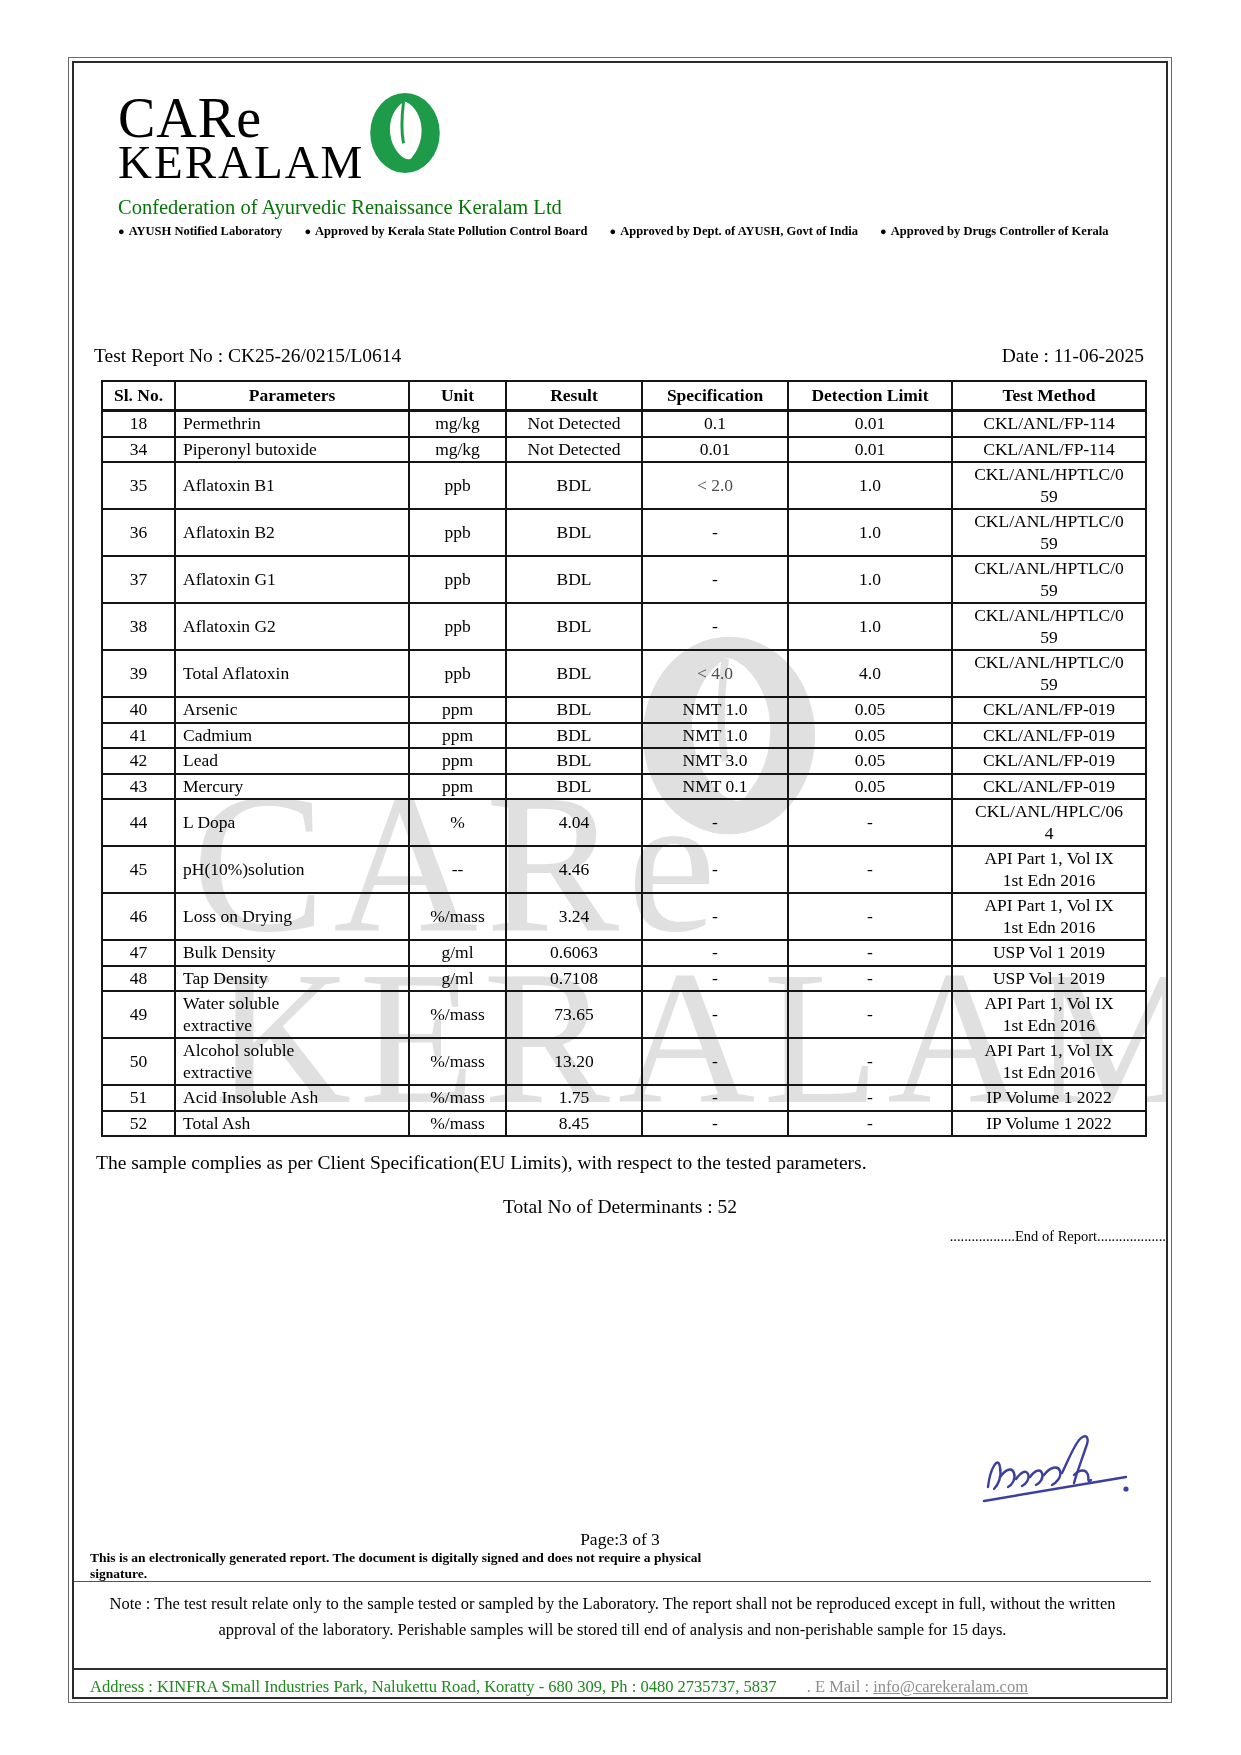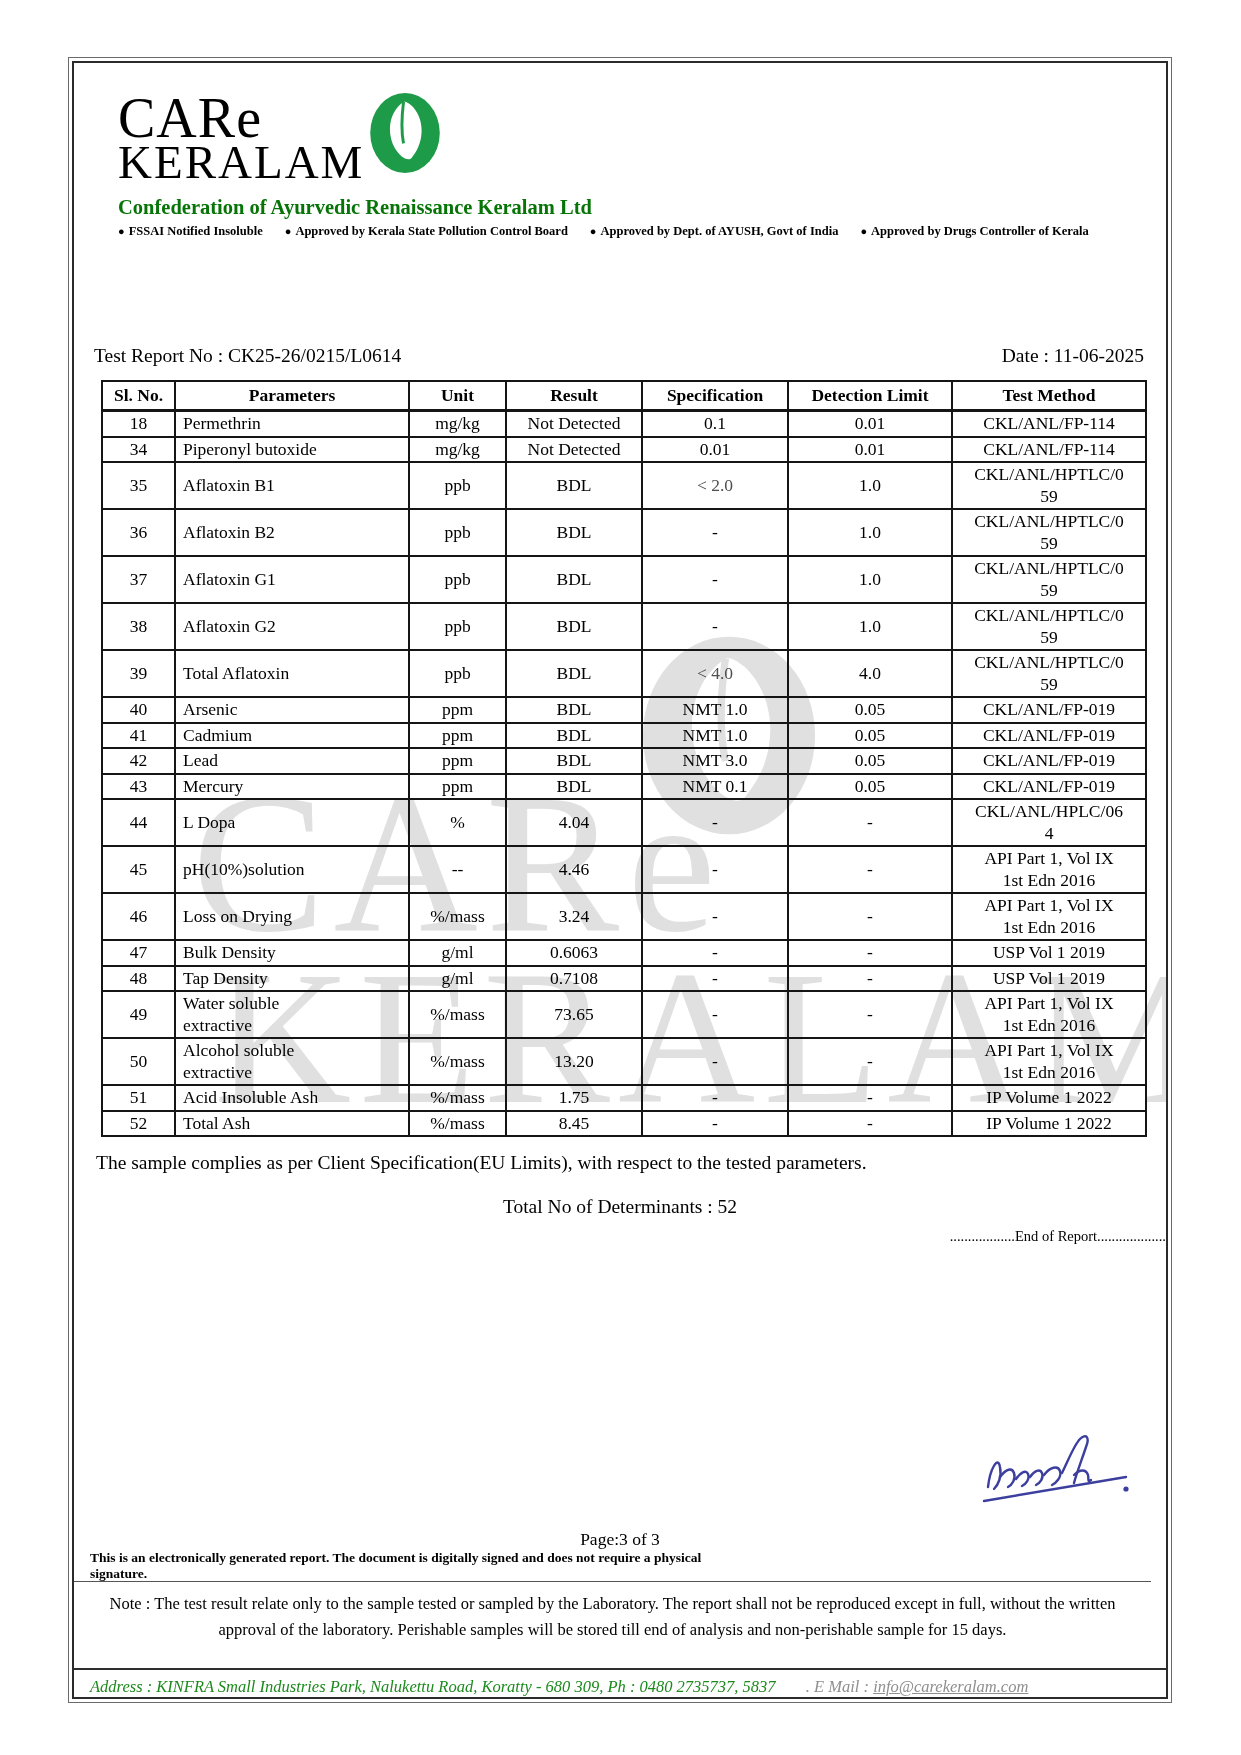--- a/index.html
+++ b/index.html
@@ -22,21 +22,21 @@
   .wm-care    { left:118px; top:700px;  font-size:200px; line-height:1; }
   .wm-keralam { left:140px; top:880px;  font-size:190px; line-height:1; }
   .wm-leaf    { position:absolute; left:560px; top:570px; width:190px; height:205px; }
   .content { position:relative; z-index:1; width:100%; height:100%; }
   
   .header-block { padding:30px 0 0 44px; }
   .logo-row { display:flex; align-items:flex-start; }
   .logo-top { font-size:56px; line-height:0.92; letter-spacing:1px; }
   .logo-leaf { width:74px; height:84px; margin-left:4px; margin-top:-2px; }
   .logo-bottom { font-size:47px; line-height:1.0; letter-spacing:2px; margin-top:-6px; }
-  .subtitle { font-size:20.5px; font-weight:bold; margin-top:10px; }
+  .subtitle { font-size:20.5px; font-weight:normal; margin-top:10px; }
   .accred-row { display:flex; align-items:center; margin-top:5px; font-size:12.5px; font-weight:bold; white-space:nowrap; }
   .accred-item { margin-right:22px; }
   .accred-item .dot { font-size:11px; margin-right:4px; }
   
   .meta-row { display:flex; justify-content:space-between; margin:106px 22px 0 20px; font-size:19.5px;gap:8px; }
   
   table.results { border-collapse:collapse; table-layout:fixed; width:1044px; margin:13px 0 0 27px; background:transparent; }
   table.results th, table.results td {
     border:2px solid #151515; padding:1px 4px; font-size:17.5px; line-height:21.5px;
     text-align:center; vertical-align:middle; white-space:pre-line; background:transparent;
@@ -47,21 +47,21 @@
   
   .compliance { margin:15px 20px 0 22px; font-size:19.5px; }
   .determinants { text-align:center; margin-top:22px; font-size:19.5px; }
   .end-report { text-align:right; margin-top:10px; font-size:14.5px; }
   
   .signature { position:absolute; left:890px; top:1358px; width:220px; height:100px; }
   .signoff { position:absolute; right:22px; top:1458px; text-align:right; font-size:20px; line-height:31px; }
   .page-label { position:absolute; left:0; right:0; top:1466px; text-align:center; font-size:17.5px; }
   .electronic-note { position:absolute; left:16px; top:1487px; font-size:13.5px; font-weight:bold; width:660px; }
   .note-block { position:absolute; left:0; right:15px; top:1518px; border-top:1.5px solid #555; padding:9px 28px 0 28px; text-align:center; font-size:16.5px; line-height:26px; }
-  .address-strip { position:absolute; left:0; right:0; bottom:0; border-top:2px solid #2e2e2e; padding:7px 14px 0 16px; font-size:16.5px; white-space:nowrap;font-style:italic; }
+  .address-strip { position:absolute; left:0; right:0; bottom:0; border-top:2px solid #2e2e2e; padding:7px 14px 0 16px; font-size:16.5px; white-space:nowrap; }
   .address-text { color:#1d8a1d; }
   .email-label { color:#8f8f8f; margin-left:26px; }
   .email-value { color:#8f8f8f; text-decoration:underline; }
   .green { color:#077407; }
 </style>
 </head>
 <body>
 
 <div class="page-frame">
   <div class="page-inner">
@@ -85,21 +85,21 @@
             <div class="logo-bottom">KERALAM</div>
           </div>
           <svg class="logo-leaf" viewBox="0 0 100 112">
             <ellipse cx="50" cy="56" rx="47" ry="54" fill="#1d9b48"></ellipse>
             <path d="M48 14 C30 26 24 52 36 76 C44 90 56 96 60 88 C78 66 76 34 58 18 C54 15 51 13 48 14 Z" fill="#ffffff"></path>
             <path d="M48 14 C46 30 44 50 48 70" stroke="#1d9b48" stroke-width="4" fill="none"></path>
           </svg>
         </div>
         <div class="subtitle green">Confederation of Ayurvedic Renaissance Keralam Ltd</div>
         <div class="accred-row">
-          <span class="accred-item"><span class="dot">●</span><span>FSSAI Notified Insoluble</span></span>
+          <span class="accred-item"><span class="dot">●</span><span>AYUSH Notified Laboratory</span></span>
           <span class="accred-item"><span class="dot">●</span><span>Approved by Kerala State Pollution Control Board</span></span>
           <span class="accred-item"><span class="dot">●</span><span>Approved by Dept. of AYUSH, Govt of India</span></span>
           <span class="accred-item"><span class="dot">●</span><span>Approved by Drugs Controller of Kerala</span></span>
 
         </div>
       </div>
 
       <div class="meta-row">
         <span>Test Report No : CK25-26/0215/L0614</span>
         <span>Date : 11-06-2025</span>

